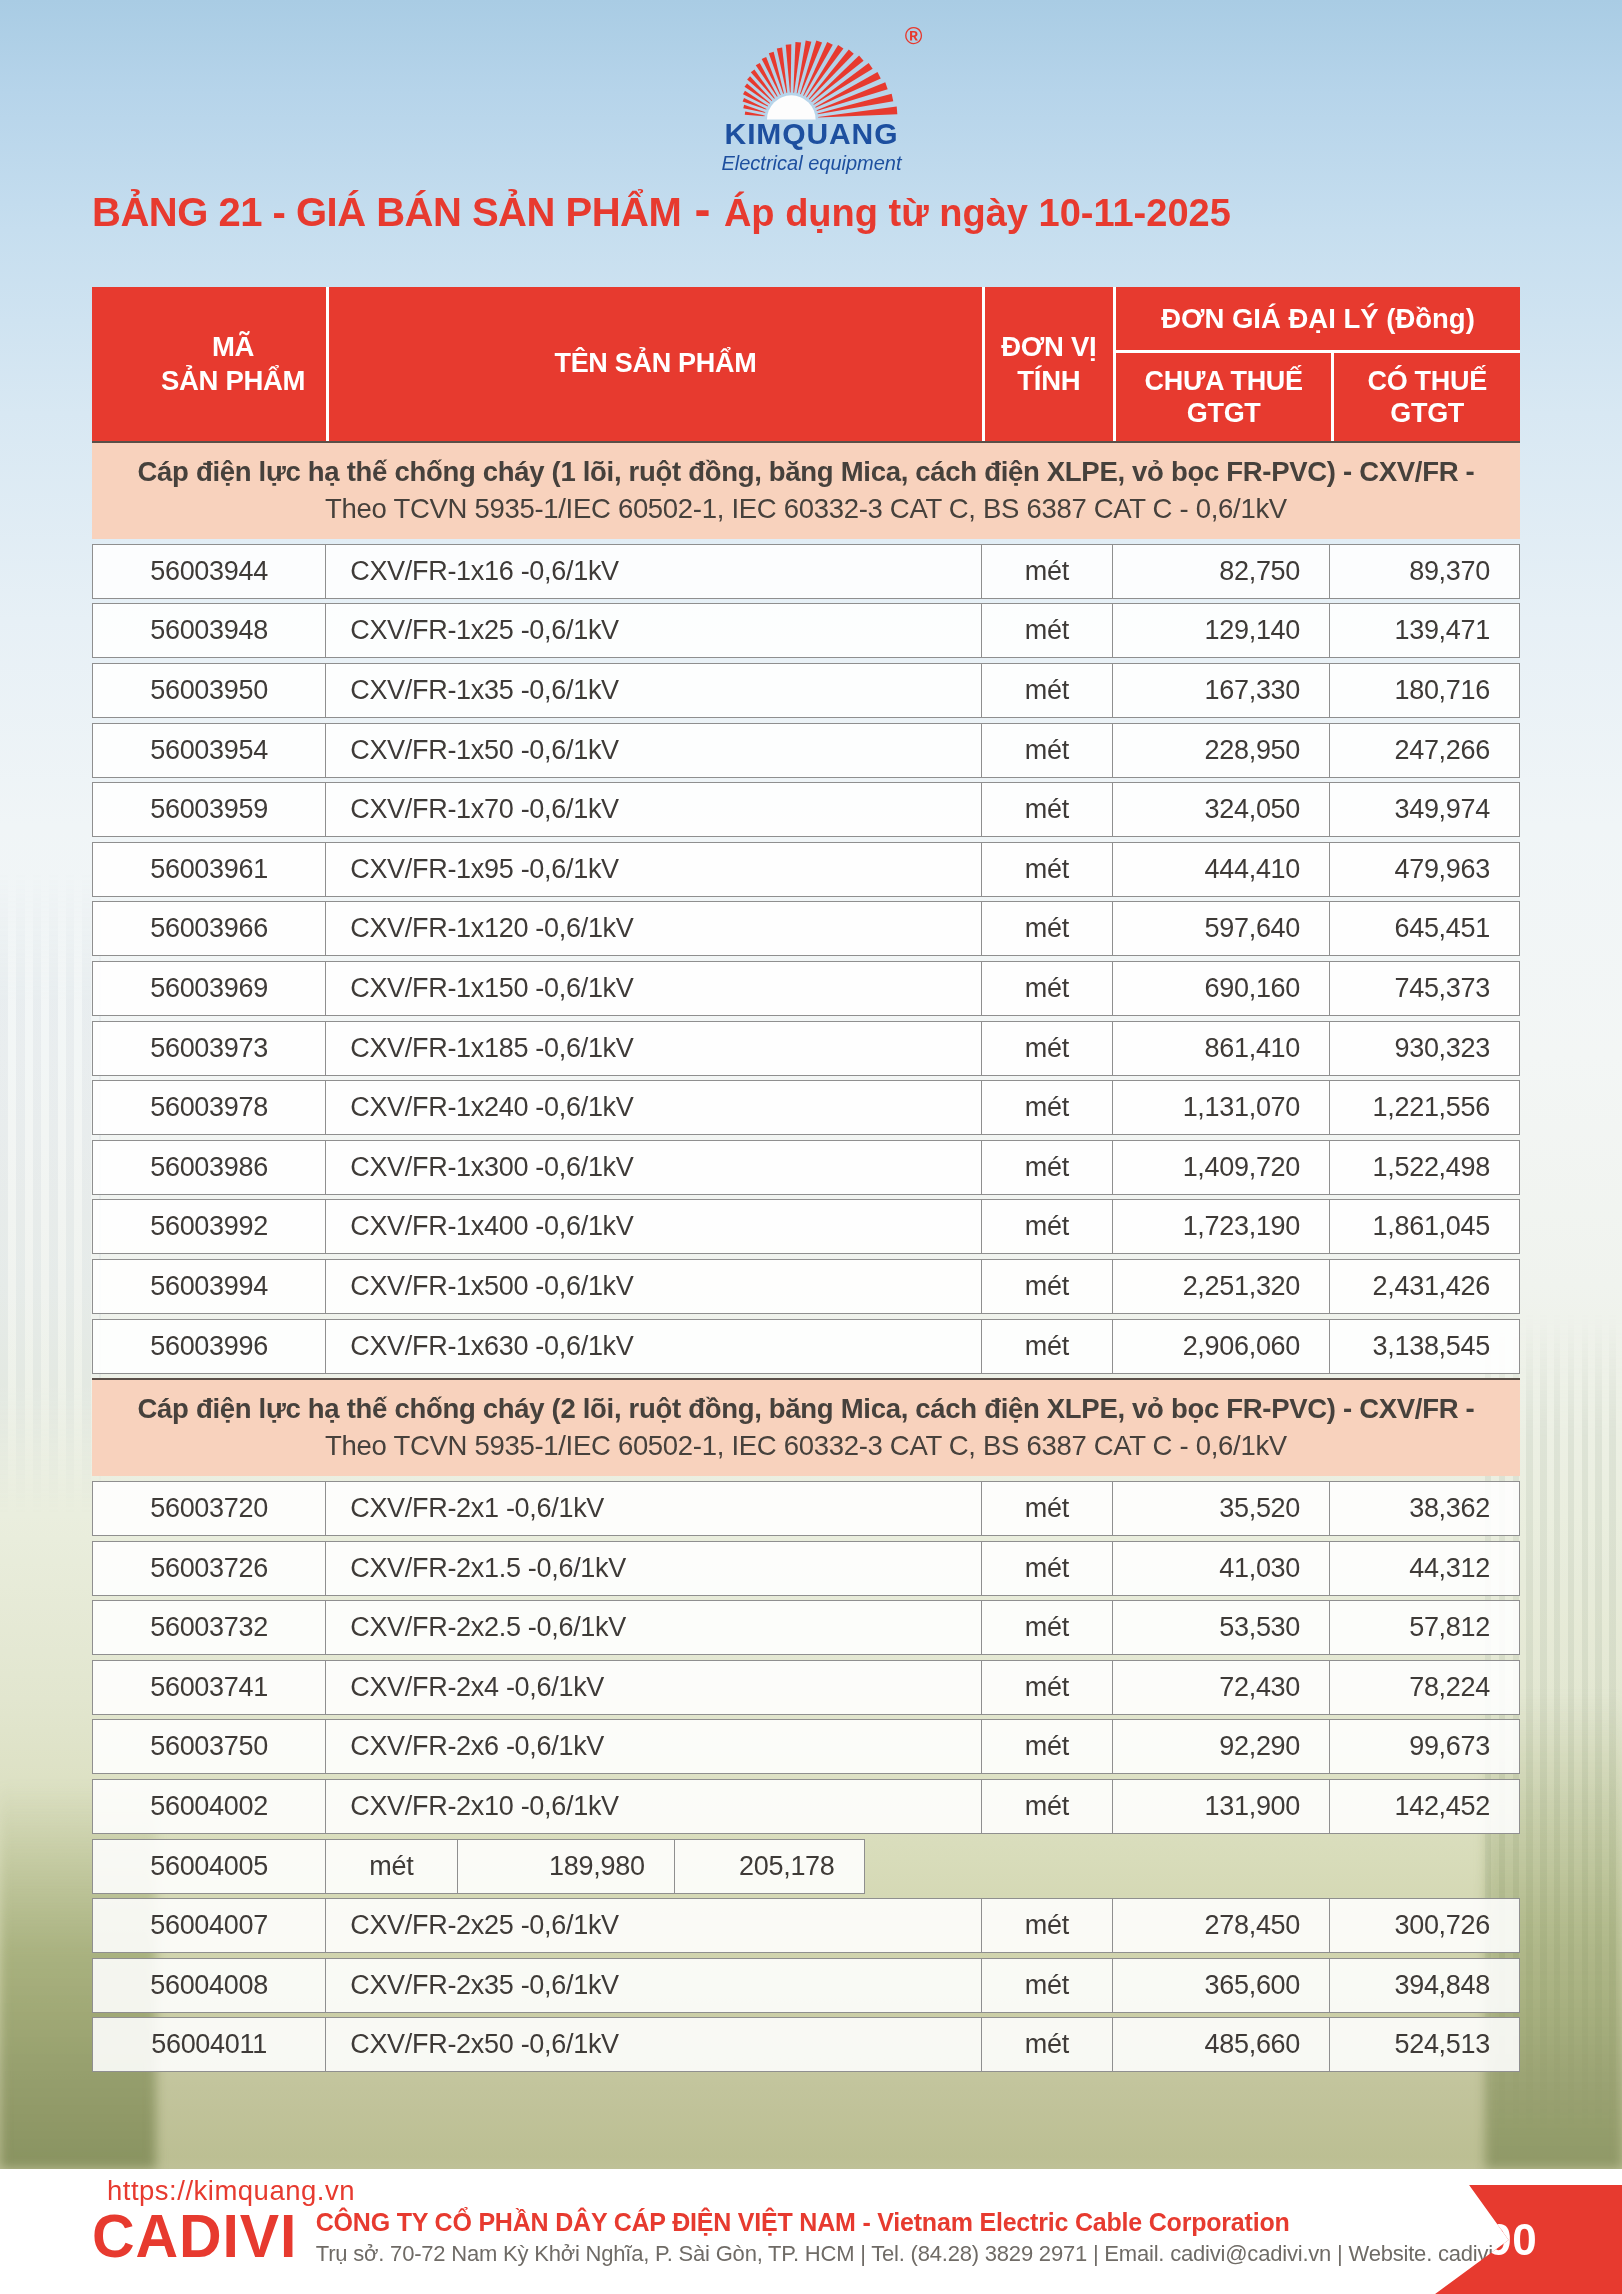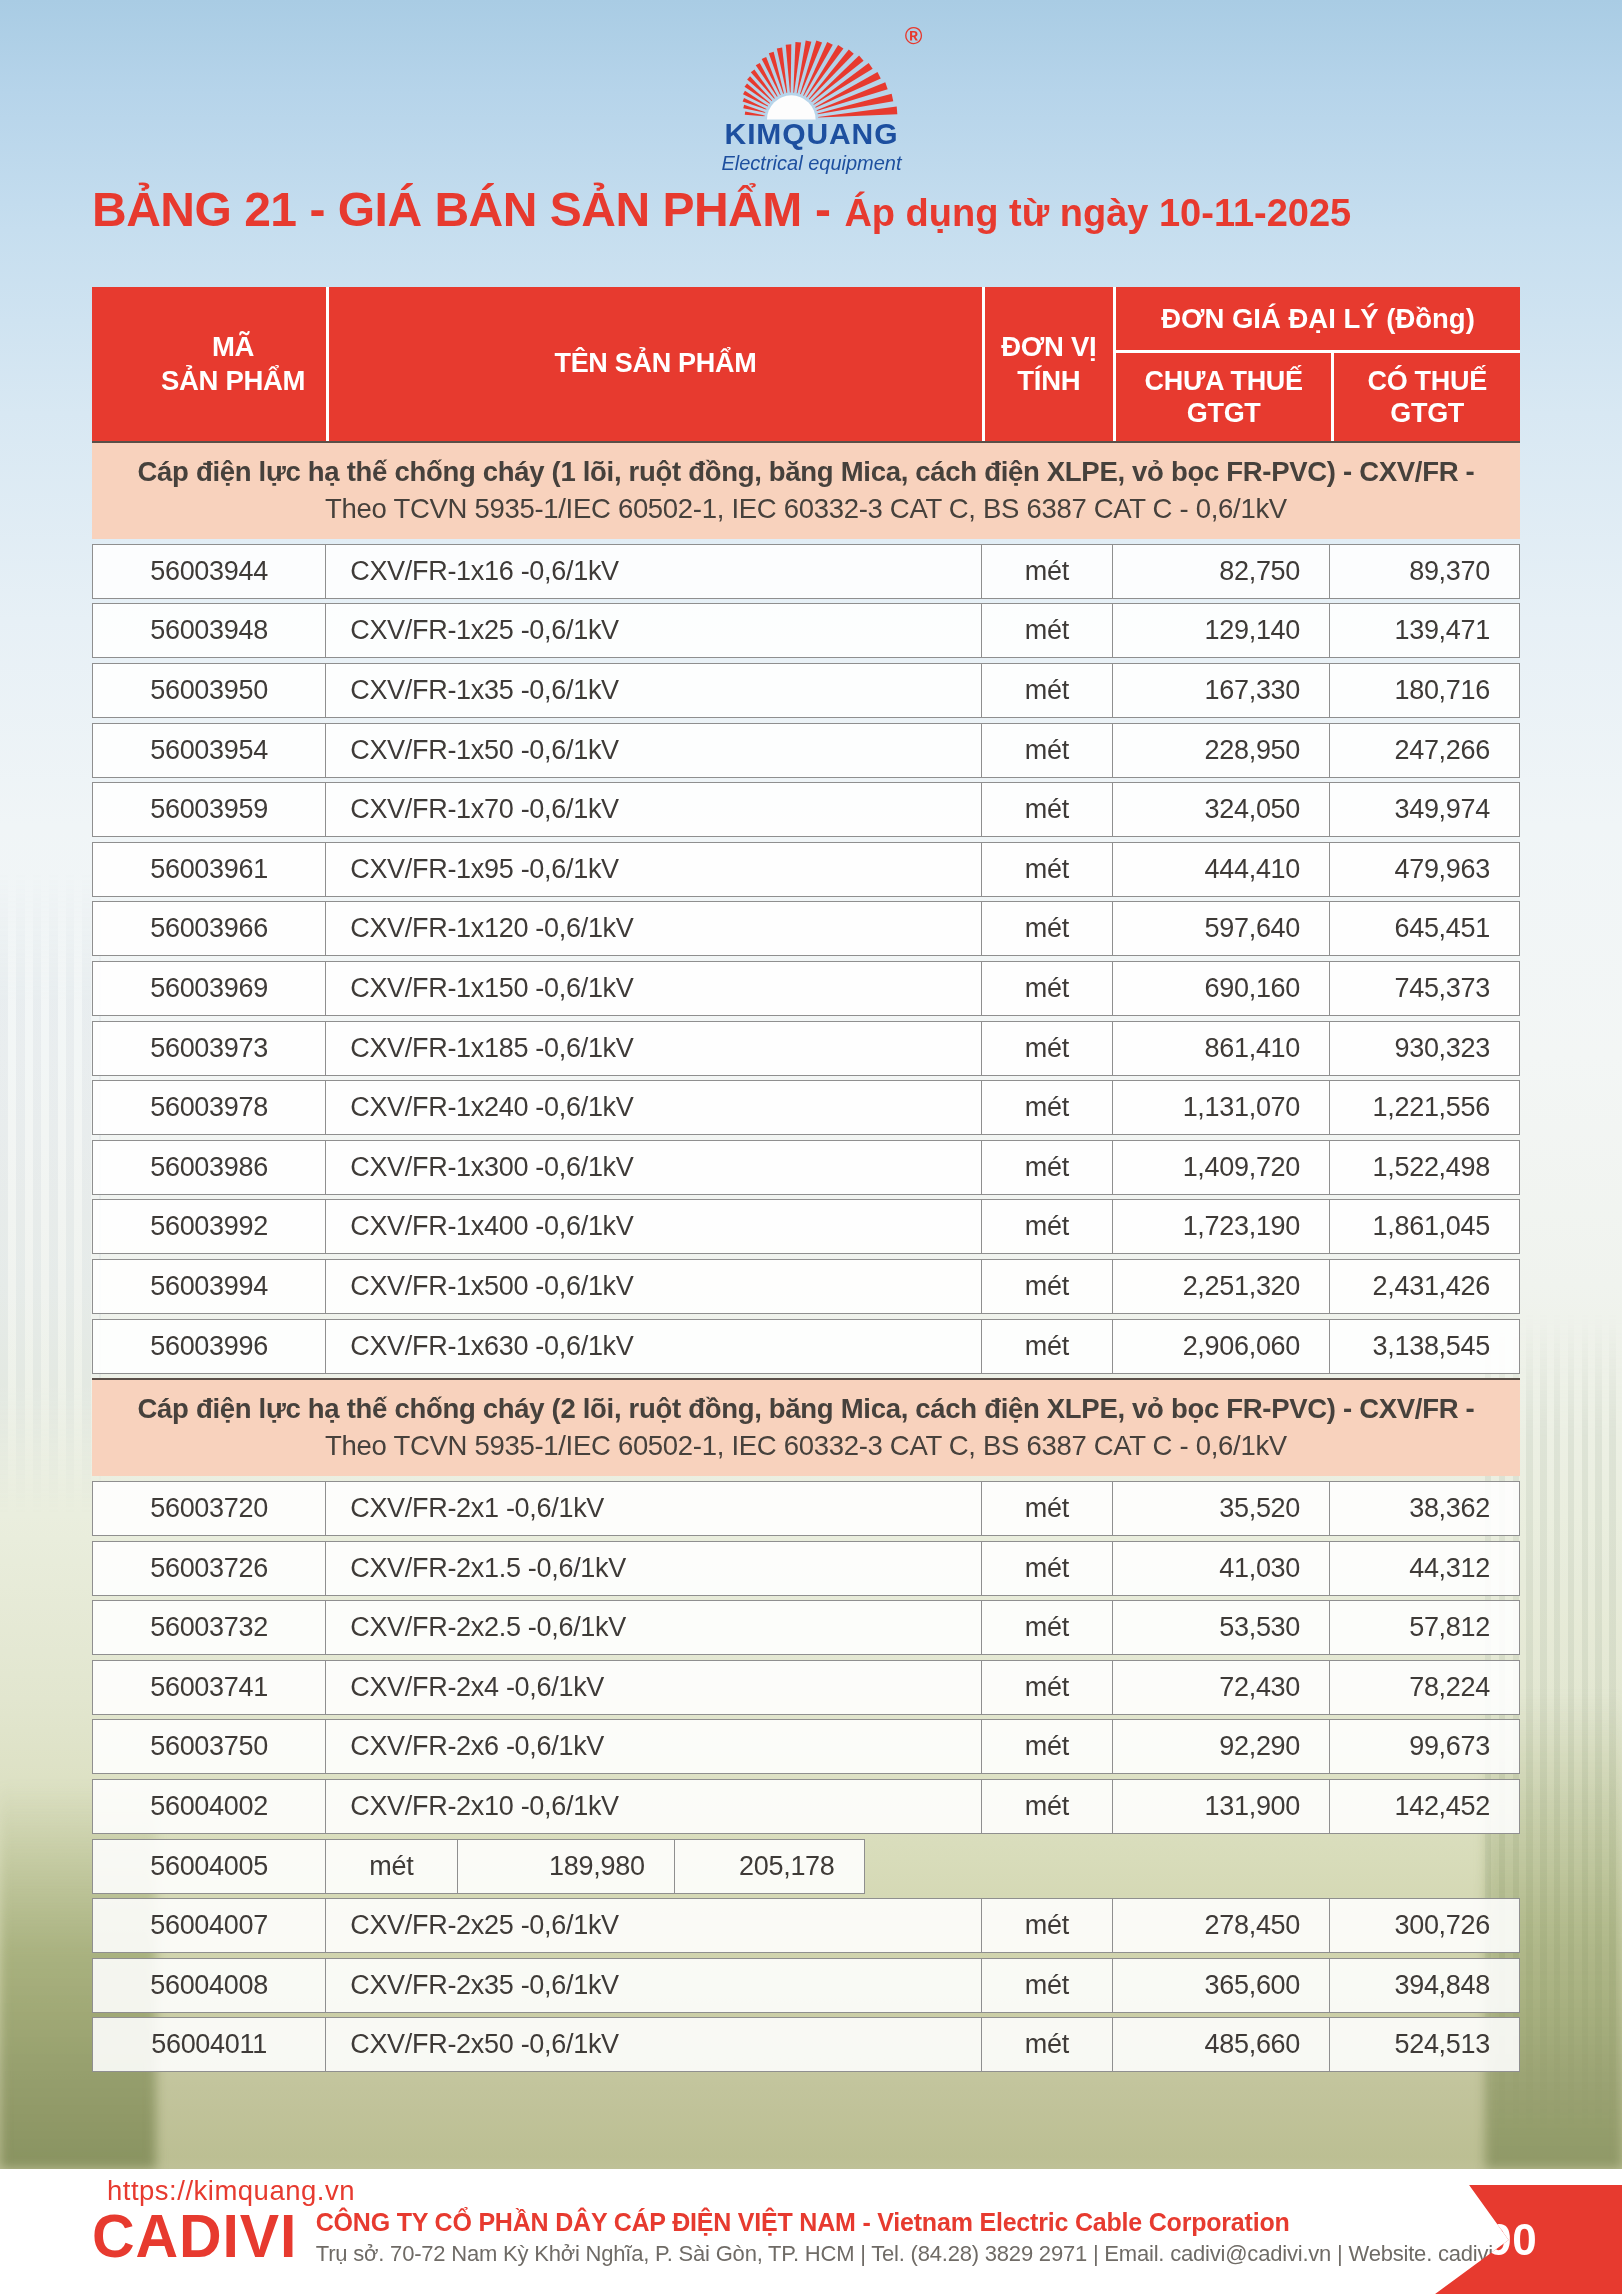--- a/index.html
+++ b/index.html
@@ -56,21 +56,21 @@
     color: var(--logo-blue); font-weight: bold; font-size: 30px;
     letter-spacing: 0.9px; margin-top: -7.3px; text-align: center;
   }
   .brand-tagline {
     color: var(--logo-blue); font-style: italic; font-size: 20px;
     text-align: center; margin-top: 0.9px;
   }
 
   
   .title { position: absolute; top: 182px; left: 92px; right: 55px; white-space: nowrap; }
-  .title-main { color: var(--accent-red); font-weight: bold; font-size: 48px; letter-spacing: -0.5px; }
+  .title-main { color: var(--accent-red); font-weight: bold; font-size: 40px; letter-spacing: -0.5px; }
   .title-sep  { color: var(--accent-red); font-weight: bold; font-size: 48px; }
   .title-sub  { color: var(--accent-red); font-weight: bold; font-size: 38px; }
 
   
   .price-table { position: absolute; top: 287px; left: 92px; width: 1428px; }
 
   .thead { display: flex; background: var(--accent-red); color: #fff; height: 154px; text-align: center; }
   .th { white-space: pre-line; font-weight: bold; line-height: 1.25; letter-spacing: -0.3px; }
   .th-code  { width: 16.4%; display:flex; align-items:center; justify-content:center; font-size: 27.5px; padding-left: 48px; }
   .th-name  { width: 45.9%; display:flex; align-items:center; justify-content:center; font-size: 27px; border-left: 3.7px solid #fff; }

